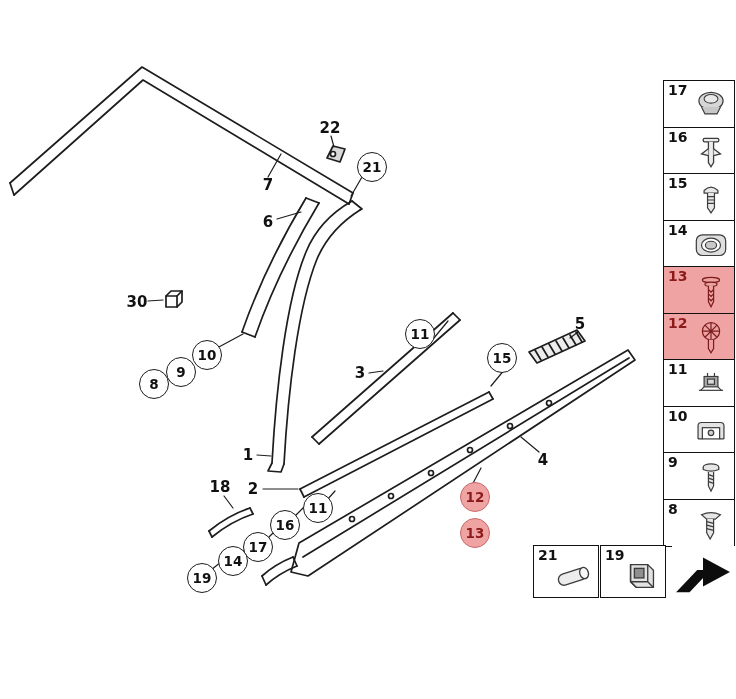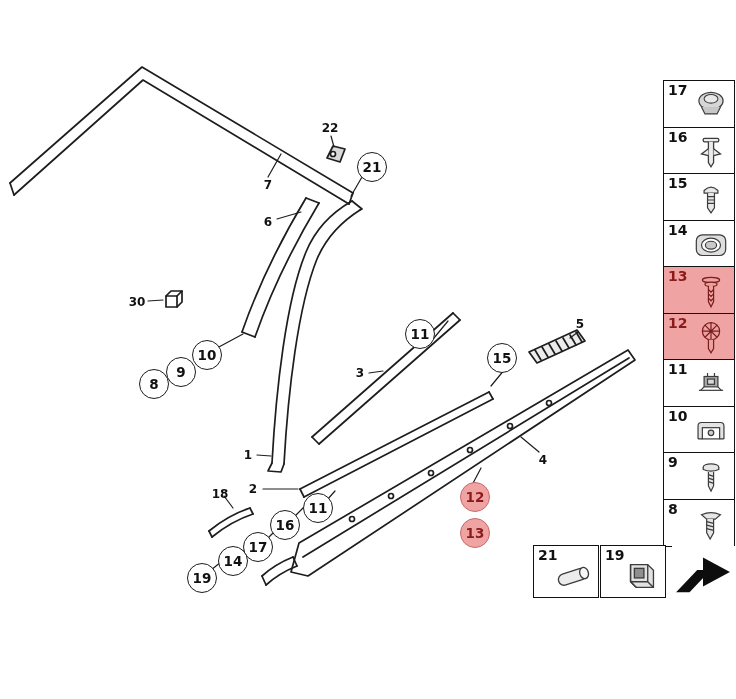--- a/index.html
+++ b/index.html
@@ -7,21 +7,21 @@
     font-family:"DejaVu Sans","Liberation Sans",sans-serif; color:#111; }
   .stage { position:relative; width:736px; height:699px; background:#fff; overflow:hidden; }
   #art { position:absolute; left:0; top:0; }
 
   
   .callout { position:absolute; transform:translate(-50%,-50%);
     display:flex; align-items:center; justify-content:center;
     font-weight:bold; color:#111; z-index:5; }
   .callout.circle { width:30px; height:30px; border-radius:50%;
     border:1.7px solid #1c1c1c; background:#fff; font-size:13.5px; }
-  .callout.plain { font-size:12px; background:transparent; }
+  .callout.plain { font-size:15px; background:transparent; }
   .callout.highlight { background:var(--hl-bg); border-color:var(--hl-border); color:var(--hl-text); }
 
   
   .sidebar { position:absolute; left:663px; top:80px; width:72px;
     border:1.6px solid #111; background:#fff; z-index:4; }
   .cell { position:relative; height:46.5px; border-bottom:1.6px solid #111; background:#fff; }
   .cell:last-child { border-bottom:none; }
   .cell .num { position:absolute; top:1px; left:4px; font-size:14px; font-weight:bold; }
   .cell svg { position:absolute; right:1px; bottom:1px; }
   .cell.hl { background:var(--hl-bg); }
@@ -158,21 +158,21 @@
       <div class="callout plain" style="left: 137px; top: 302px;">30</div>
       <div class="callout circle" style="left: 207px; top: 355px;">10</div>
       <div class="callout circle" style="left: 181px; top: 372px;">9</div>
       <div class="callout circle" style="left: 154px; top: 384px;">8</div>
       <div class="callout circle" style="left: 420px; top: 334px;">11</div>
       <div class="callout plain" style="left: 360px; top: 373px;">3</div>
       <div class="callout circle" style="left: 502px; top: 358px;">15</div>
       <div class="callout plain" style="left: 580px; top: 324px;">5</div>
       <div class="callout plain" style="left: 248px; top: 455px;">1</div>
       <div class="callout plain" style="left: 253px; top: 489px;">2</div>
-      <div class="callout plain" style="left: 220px; top: 487px; margin-top: 7px;">18</div>
+      <div class="callout plain" style="left: 220px; top: 487px;">18</div>
       <div class="callout circle" style="left: 318px; top: 508px;">11</div>
       <div class="callout circle" style="left: 285px; top: 525px;">16</div>
       <div class="callout circle" style="left: 258px; top: 547px;">17</div>
       <div class="callout circle" style="left: 233px; top: 561px;">14</div>
       <div class="callout circle" style="left: 202px; top: 578px;">19</div>
       <div class="callout plain" style="left: 543px; top: 460px;">4</div>
       <div class="callout circle highlight" style="left: 475px; top: 497px;">12</div>
       <div class="callout circle highlight" style="left: 475px; top: 533px;">13</div>
     </div>
 

